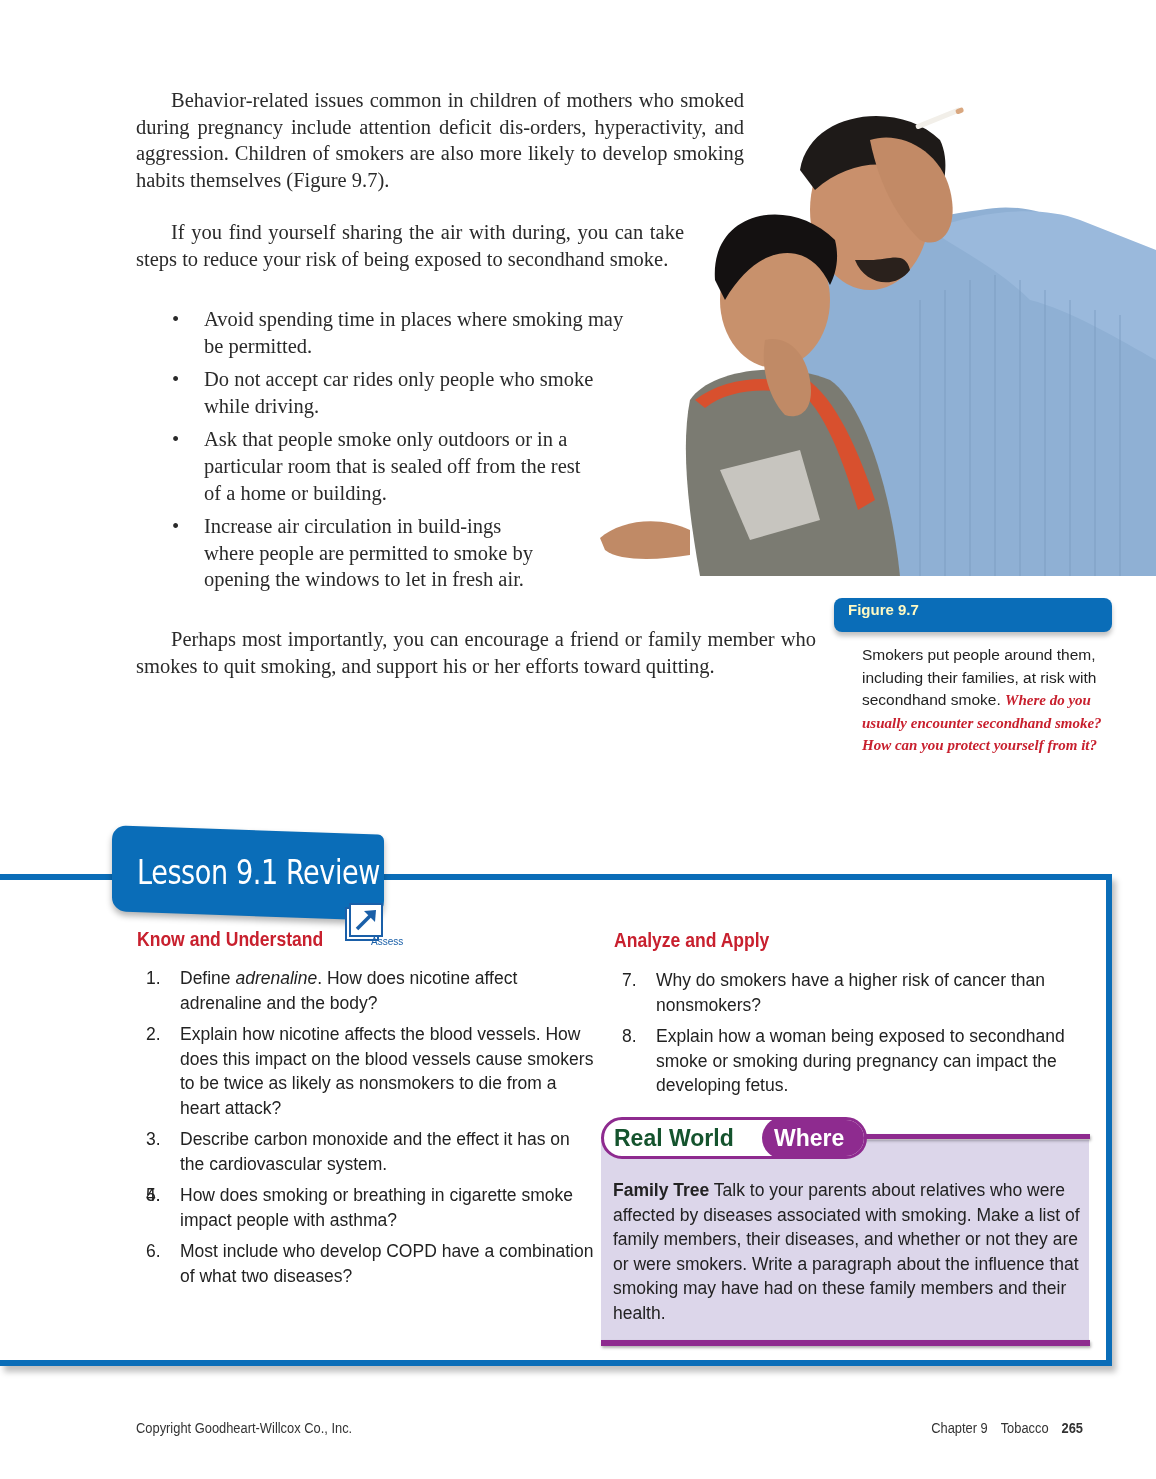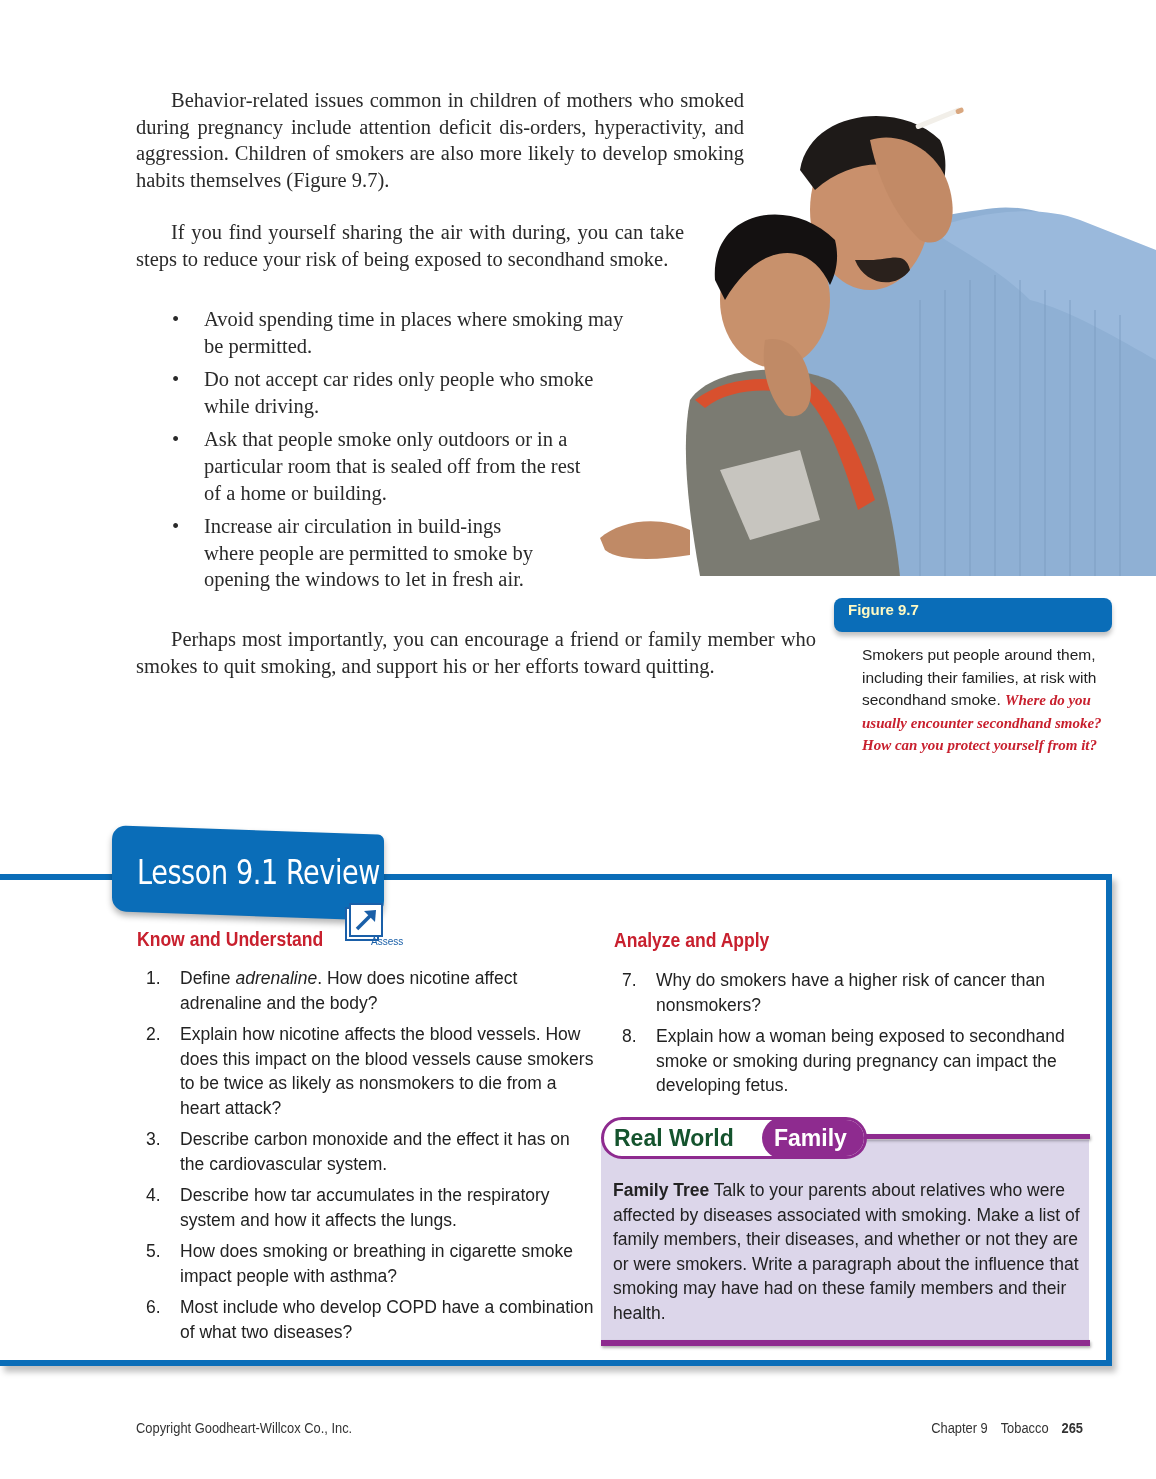--- a/index.html
+++ b/index.html
@@ -144,21 +144,21 @@
   <li>
     <span class="num">1.</span><span>Define </span><em>adrenaline</em><span>. How does nicotine affect adrenaline and the body?</span>
   </li>
   <li>
     <span class="num">2.</span><span>Explain how nicotine affects the blood vessels. How does this impact on the blood vessels cause smokers to be twice as likely as nonsmokers to die from a heart attack?</span>
   </li>
   <li>
     <span class="num">3.</span><span>Describe carbon monoxide and the effect it has on the cardiovascular system.</span>
   </li>
   <li>
-    <span class="num">4.</span><span>Describe how tar accumulates in the respiratory system and how it affects the lungs.</span>
+    <span class="num">4.</span>
   </li>
   <li>
     <span class="num">5.</span><span>How does smoking or breathing in cigarette smoke impact people with asthma?</span>
   </li>
   <li>
     <span class="num">6.</span><span>Most include who develop COPD have a combination of what two diseases?</span>
   </li>
 </ol>
 
 <div class="sec-head ah">Analyze and Apply</div>
@@ -171,21 +171,21 @@
     <span class="num">8.</span><span>Explain how a woman being exposed to secondhand smoke or smoking during pregnancy can impact the developing fetus.</span>
   </li>
 </ol>
 
 <div class="rwh-bg"></div>
 <div class="rwh-topline"></div>
 <div class="rwh-botline"></div>
 <div class="rwh-pill sans">
   <div class="right"></div>
   <span class="t1">Real World</span>
-  <span class="t2">Family</span>
+  <span class="t2">Where</span>
 </div>
 <div class="rwh-body sans">
   <b>Family Tree</b><span> Talk to your parents about relatives who were affected by diseases associated with smoking. Make a list of family members, their diseases, and whether or not they are or were smokers. Write a paragraph about the influence that smoking may have had on these family members and their health.</span>
 </div>
 
 <div class="footer-left sans">Copyright Goodheart-Willcox Co., Inc.</div>
 <div class="footer-right sans">
   <span class="ch">Chapter 9</span><span>Tobacco</span><span class="pg">265</span>
 </div>
 

